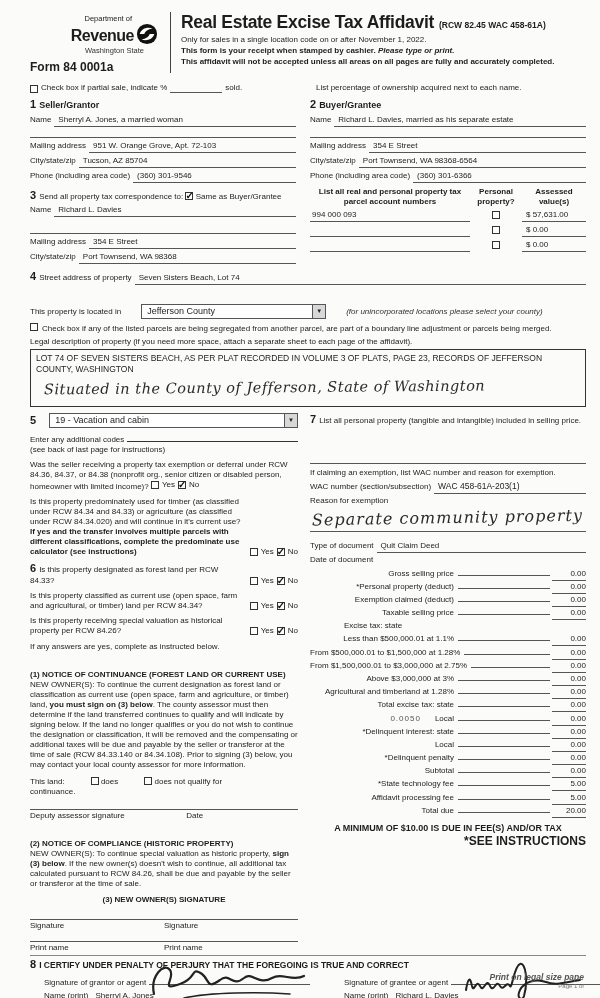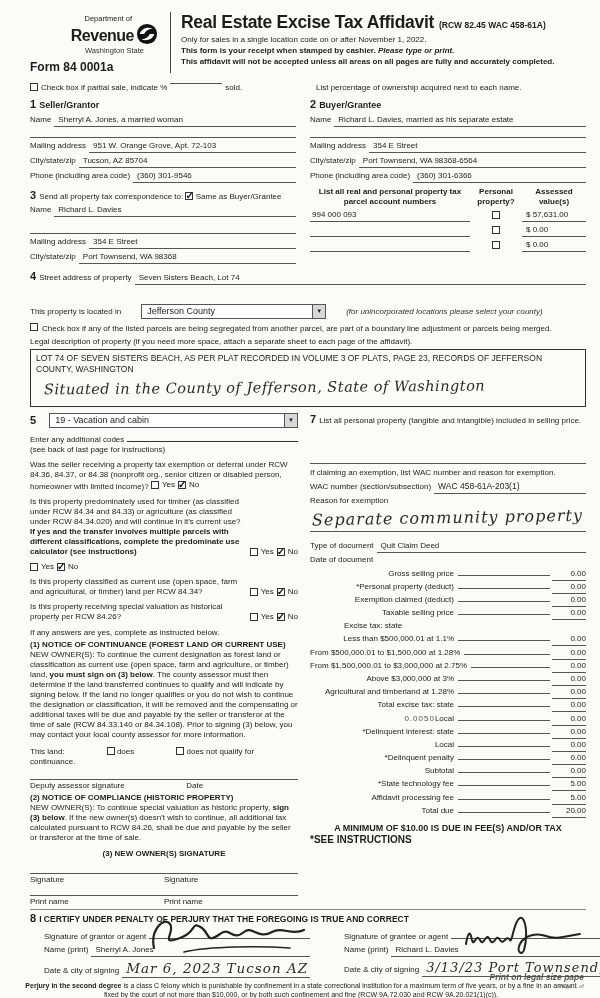--- a/index.html
+++ b/index.html
@@ -32,21 +32,21 @@
   .fl .val { flex:1; border-bottom:1px solid #555; padding:0 2px 1px 4px; white-space:nowrap; }
   .blankline { border-bottom:1px solid #555; height:11px; }
   .ddl { display:inline-flex; align-items:center; border:1.5px solid #555; background:#fff; height:15px; }
   .ddl .ddl-val { padding:0 5px; flex:1; font-size:9px; white-space:nowrap; }
   .ddl .ddl-btn { width:13px; align-self:stretch; background:#d8d8d8; border-left:1.5px solid #555; display:flex; align-items:center; justify-content:center; font-size:6px; color:#222; }
   .hand { font-family:"DejaVu Serif",serif; font-style:italic; color:#2b2b2b; }
   .yn { white-space:nowrap; display:inline-flex; gap:3px; align-items:center; }
 
   
   .partial-row { display:flex; margin-top:8px; margin-left:14px; }
-  .partial-left { width:272px; display:flex; align-items:flex-start; gap:3px; }
+  .partial-left { width:272px; display:flex; align-items:flex-end; gap:3px; }
   .partial-left .pctline { width:52px; border-bottom:1px solid #555; }
   .partial-right { flex:1; padding-left:14px; }
 
   .band { display:flex; margin-left:14px; }
   .bcol-l { width:266px; }
   .bcol-r { flex:1; padding-left:14px; }
   .sec-head { margin-top:5px; font-weight:bold; font-size:9px; }
 
   
   .ptab-head { display:flex; font-weight:bold; text-align:center; margin-top:4px; }
@@ -64,38 +64,38 @@
   .legalbox { border:1.5px solid #333; margin-top:2px; padding:3px 5px 2px 5px; min-height:58px; }
   .legal-hand { font-size:14.5px; margin-top:3px; margin-left:8px; transform:rotate(-0.5deg); letter-spacing:0.5px; }
 
   
   .main { display:flex; margin-left:14px; margin-top:6px; }
   .mcol-l { width:268px; }
   .mcol-r { flex:1; padding-left:12px; }
   .q { display:flex; align-items:flex-end; margin-top:5px; }
   .q .qt { flex:1; padding-right:6px; }
   .q b { font-weight:bold; }
-  .notice-t { font-weight:bold; margin-top:2px; }
+  .notice-t { font-weight:bold; margin-top:18px; }
   .codesline { display:flex; align-items:baseline; margin-top:7px; }
   .codesline .dash { flex:1; border-bottom:1.5px solid #333; margin-left:3px; }
-  .landrow { display:flex; gap:42px; margin-top:7px; }
+  .landrow { display:flex; gap:26px; margin-top:7px; }
   .siggrid { display:flex; margin-top:4px; }
   .sigcell { flex:1; }
   .sigline { border-top:1px solid #555; padding-top:1px; }
   .ownsig-t { font-weight:bold; text-align:center; margin-top:6px; }
 
   
   .feerow { display:flex; align-items:baseline; height:13.2px; }
   .feelbl { white-space:nowrap; padding-right:2px; }
   .feeline { flex:1; border-bottom:1px solid #555; margin:0 2px; min-width:10px; }
   .feeval { width:34px; text-align:right; border-bottom:1px solid #555; padding-bottom:1px; white-space:nowrap; }
   .feehead { text-align:center; padding-right:150px; height:13px; }
-  .rate { color:#555; padding-right:0; letter-spacing:1px; }
+  .rate { color:#555; padding-right:14px; letter-spacing:1px; }
   .minnote { font-weight:bold; text-align:center; font-size:9px; margin-top:4px; }
-  .seeinstr { text-align:left; font-size:10px; font-weight:bold; }
+  .seeinstr { text-align:right; font-size:12px; font-weight:bold; }
 
   
   .sec8 { margin-left:14px; margin-top:2px; border-top:1px solid #888; padding-top:2px; }
   .sec8-head { font-weight:bold; font-size:8.5px; }
   .sec8-cols { display:flex; gap:20px; }
   .sec8-col { flex:1; padding-left:14px; position:relative; }
   .sigart { position:absolute; pointer-events:none; }
 
   
   .perjury { margin:4px 6px 0 6px; font-size:7px; text-align:center; color:#222; }
@@ -290,20 +290,21 @@
         <span class="qt"><span>Is this property predominately used for timber (as classified under RCW 84.34 and 84.33) or agriculture (as classified under RCW 84.34.020) and will continue in it's current use? </span><b>If yes and the transfer involves multiple parcels with different classifications, complete the predominate use calculator (see instructions)</b></span>
         <span class="yn">
             <span class="cb"></span>
             <span>Yes</span>
             <span class="cb checked"></span>
             <span>No</span>
           </span>
       </div>
 
       <div class="q">
+        <span class="qt"><span class="sec-no">6</span><span>Is this property designated as forest land per RCW 84.33?</span></span>
         <span class="yn">
             <span class="cb"></span>
             <span>Yes</span>
             <span class="cb checked"></span>
             <span>No</span>
           </span>
       </div>
       <div class="q">
         <span class="qt">Is this property classified as current use (open space, farm and agricultural, or timber) land per RCW 84.34?</span>
         <span class="yn">

